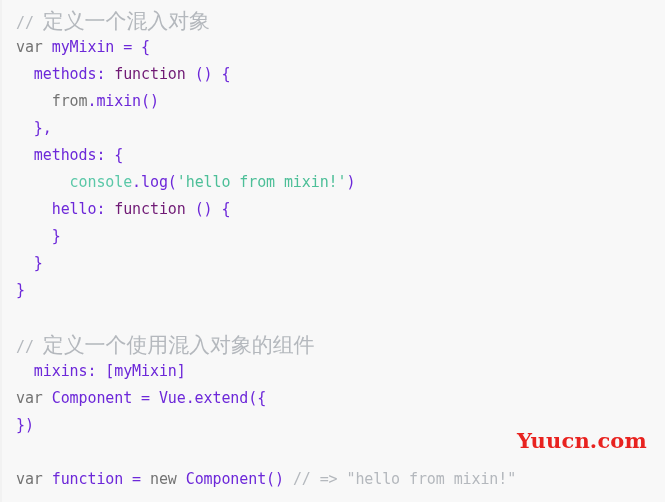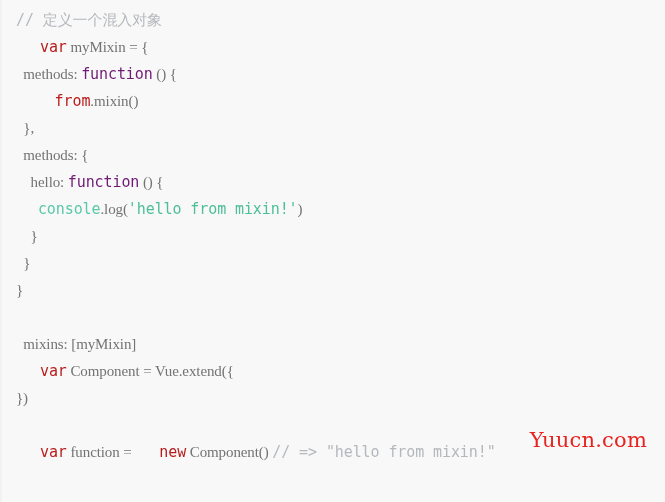--- a/index.html
+++ b/index.html
@@ -33,62 +33,63 @@
     white-space: pre;
     letter-spacing: -0.1px;
   }
 
   .code-line.blank {
     color: transparent;
   }
 
   
   .tok-comment  { color: #b4b8bd; }
-  .tok-keyword  { color: #b91c1c; margin-left: 24px; }
+  .tok-keyword  { color: #737373; }
   .tok-function { color: #701a75; }
   .tok-builtin  { color: #5bc8a8; }
   .tok-string   { color: #4dbf98; }
-  .tok-plain    { color: #737373; font-family: Liberation Serif, serif; }
+  .tok-plain    { color: #6d28d9; }
 
   
   .cjk {
-    font-family: Liberation Serif, serif;
-    font-size: 15px;
+    font-family: Liberation Sans, sans-serif;
+    font-size: 21px;
   }
 
   #watermark {
     position: absolute;
     right: 18px;
     top: 428px;
     font-family: "DejaVu Serif", serif;
     font-size: 21px;
-    font-weight: normal;
+    font-weight: bold;
     color: #e8221f;
     letter-spacing: 0.2px;
     white-space: pre;
     pointer-events: none;
   }
 </style>
 </head>
 <body>
 
 <div id="code-block">
   <div id="code-lines">
       <div class="code-line"><span class="tok-comment">// </span><span class="tok-comment cjk">定义一个混入对象</span></div>
       <div class="code-line"><span class="tok-keyword">var</span><span class="tok-plain"> myMixin = {</span></div>
       <div class="code-line"><span class="tok-plain">  methods: </span><span class="tok-function">function</span><span class="tok-plain"> () {</span></div>
       <div class="code-line"><span class="tok-plain">    </span><span class="tok-keyword">from</span><span class="tok-plain">.mixin()</span></div>
       <div class="code-line"><span class="tok-plain">  },</span></div>
       <div class="code-line"><span class="tok-plain">  methods: {</span></div>
+      <div class="code-line"><span class="tok-plain">      </span><span class="tok-builtin">console</span><span class="tok-plain">.log(</span><span class="tok-string">'hello from mixin!'</span><span class="tok-plain">)</span></div>
       <div class="code-line"><span class="tok-plain">    hello: </span><span class="tok-function">function</span><span class="tok-plain"> () {</span></div>
-      <div class="code-line"><span class="tok-plain">      </span><span class="tok-builtin">console</span><span class="tok-plain">.log(</span><span class="tok-string">'hello from mixin!'</span><span class="tok-plain">)</span></div>
       <div class="code-line"><span class="tok-plain">    }</span></div>
       <div class="code-line"><span class="tok-plain">  }</span></div>
       <div class="code-line"><span class="tok-plain">}</span></div>
       <div class="code-line blank">&nbsp;</div>
+      <div class="code-line"><span class="tok-comment">// </span><span class="tok-comment cjk">定义一个使用混入对象的组件</span></div>
       <div class="code-line"><span class="tok-plain">  mixins: [myMixin]</span></div>
       <div class="code-line"><span class="tok-keyword">var</span><span class="tok-plain"> Component = Vue.extend({</span></div>
       <div class="code-line"><span class="tok-plain">})</span></div>
       <div class="code-line blank">&nbsp;</div>
       <div class="code-line"><span class="tok-keyword">var</span><span class="tok-plain"> function = </span><span class="tok-keyword">new</span><span class="tok-plain"> Component() </span><span class="tok-comment">// =&gt; "hello from mixin!"</span></div>
     </div>
   <div id="watermark">Yuucn.com</div>
 </div>
 
 </body></html>

